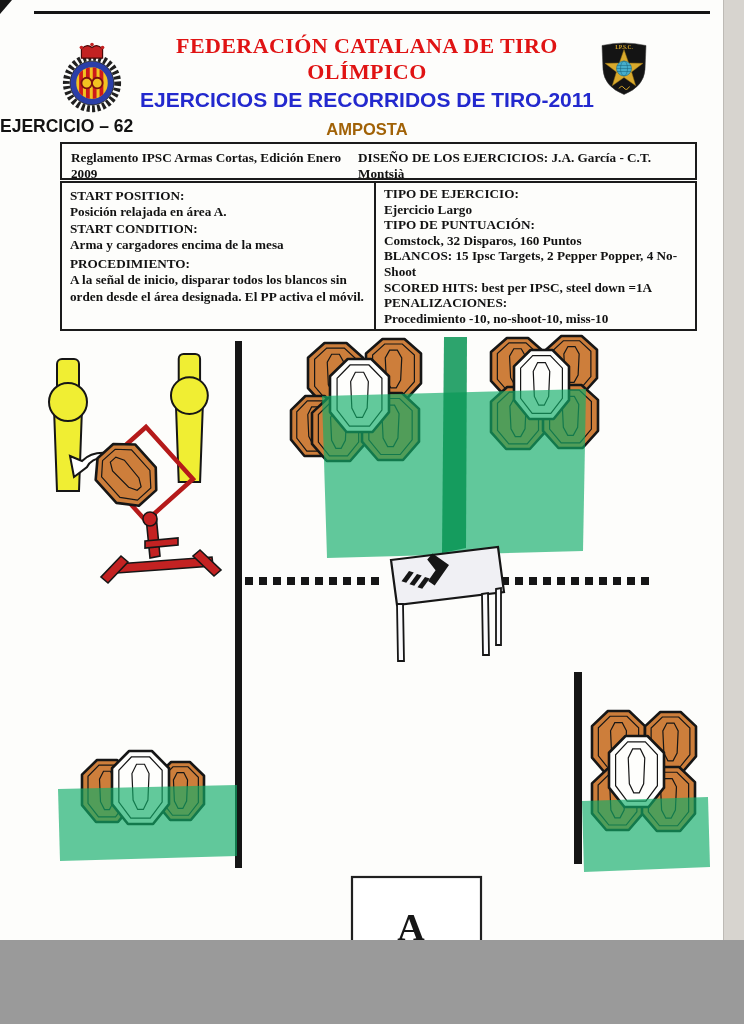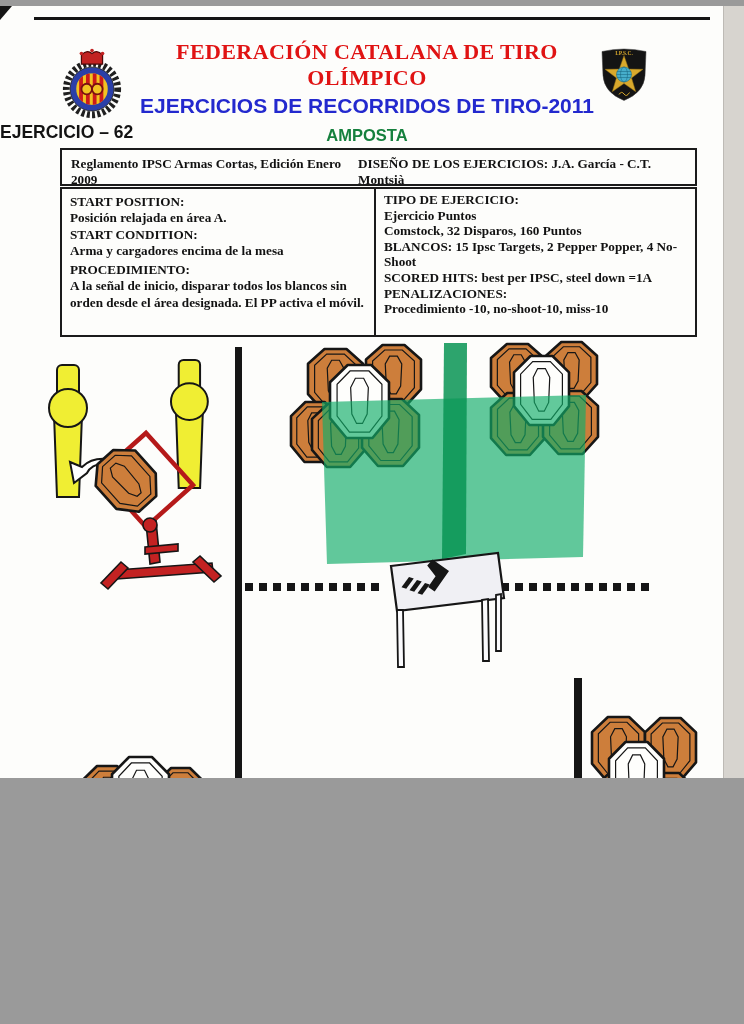--- a/index.html
+++ b/index.html
@@ -1,30 +1,30 @@
 <!DOCTYPE html>
 <html><head>
 <meta charset="utf-8">
 <style>
   html,body{margin:0;padding:0;background:#9a9a9a;}
-  .page{position:relative;width:744px;height:772px;background:#FDFDFB;overflow:hidden;
-        font-family:"Liberation Serif",serif;margin-top:6px;}
+  .page{position:relative;width:744px;height:940px;background:#FDFDFB;overflow:hidden;
+        font-family:"Liberation Serif",serif;}
   .abs{position:absolute;}
   
   .corner-notch{left:0;top:0;width:12px;height:14px;background:#161616;
                 clip-path:polygon(0 0,100% 0,0 100%);}
   .top-rule{left:34px;top:11px;width:676px;height:3px;background:#141414;}
   .right-band{left:723px;top:0;width:21px;height:1010px;background:#D7D4CF;border-left:1px solid #BDBAB5;}
   .bottom-line{left:0;top:1006px;width:730px;height:4px;background:#2E2E36;transform:rotate(-0.25deg);}
   .bottom-strip{left:0;top:1010px;width:744px;height:14px;background:#CFCCC7;}
   
   .titles{left:128px;right:138px;top:33px;text-align:center;}
   .t1{font-family:"Liberation Serif",serif;font-weight:bold;font-size:22px;color:#E01313;letter-spacing:.4px;}
   .t2{font-family:"Liberation Sans",sans-serif;font-weight:bold;font-size:21px;color:#2329CE;margin-top:3px;}
-  .t3{font-family:"Liberation Sans",sans-serif;font-weight:bold;font-size:16.5px;color:#15803d;margin-top:8px;}
+  .t3{font-family:"Liberation Sans",sans-serif;font-weight:bold;font-size:16.5px;color:#a16207;margin-top:8px;}
   .ex-title{left:0;right:30px;top:116px;
             font-family:"Liberation Sans",sans-serif;font-weight:bold;font-size:17.5px;color:#131313;}
   
   .regbar{left:60px;top:142px;width:637px;height:38px;border:2px solid #1b1b1b;box-sizing:border-box;
           display:flex;justify-content:space-between;padding:6px 9px 0 9px;
           font-weight:bold;font-size:13.2px;color:#121212;}
   
   .brief{left:60px;top:181px;width:637px;height:150px;border:2px solid #1b1b1b;box-sizing:border-box;
          display:flex;font-weight:bold;font-size:13.2px;color:#121212;}
   .brief-left{width:314px;border-right:2px solid #1b1b1b;padding:5px 10px 16px 8px;box-sizing:border-box;}
@@ -91,21 +91,22 @@
     <div class="brief-left">
       <div class="bl">START POSITION:</div>
       <div class="bl">Posición relajada en área A.</div>
       <div class="bl">START CONDITION:</div>
       <div class="bl">Arma y cargadores encima de la mesa</div>
       <div class="bl" style="margin-top:3px">PROCEDIMIENTO:</div>
       <div class="bl">A la señal de inicio, disparar todos los blancos sin orden desde el área designada.  El PP activa el móvil.</div>
     </div>
     <div class="brief-right">
       <div class="br">TIPO DE EJERCICIO:</div>
-      <div class="br">Ejercicio Puntos</div>
+      <div class="br">Ejercicio Largo</div>
+      <div class="br">TIPO DE PUNTUACIÓN:</div>
       <div class="br">Comstock, 32 Disparos, 160 Puntos</div>
       <div class="br">BLANCOS: 15 Ipsc Targets, 2 Pepper Popper, 4 No-Shoot</div>
       <div class="br">SCORED HITS: best per IPSC, steel down =1A</div>
       <div class="br">PENALIZACIONES:</div>
       <div class="br">Procedimiento -10, no-shoot-10, miss-10</div>
     </div>
   </div>
 
   <svg id="diagram-svg" width="744" height="694" viewBox="0 330 744 694">
       <g transform="translate(308,343) rotate(0 27.5 31) scale(0.55 0.5636363636363636)">

